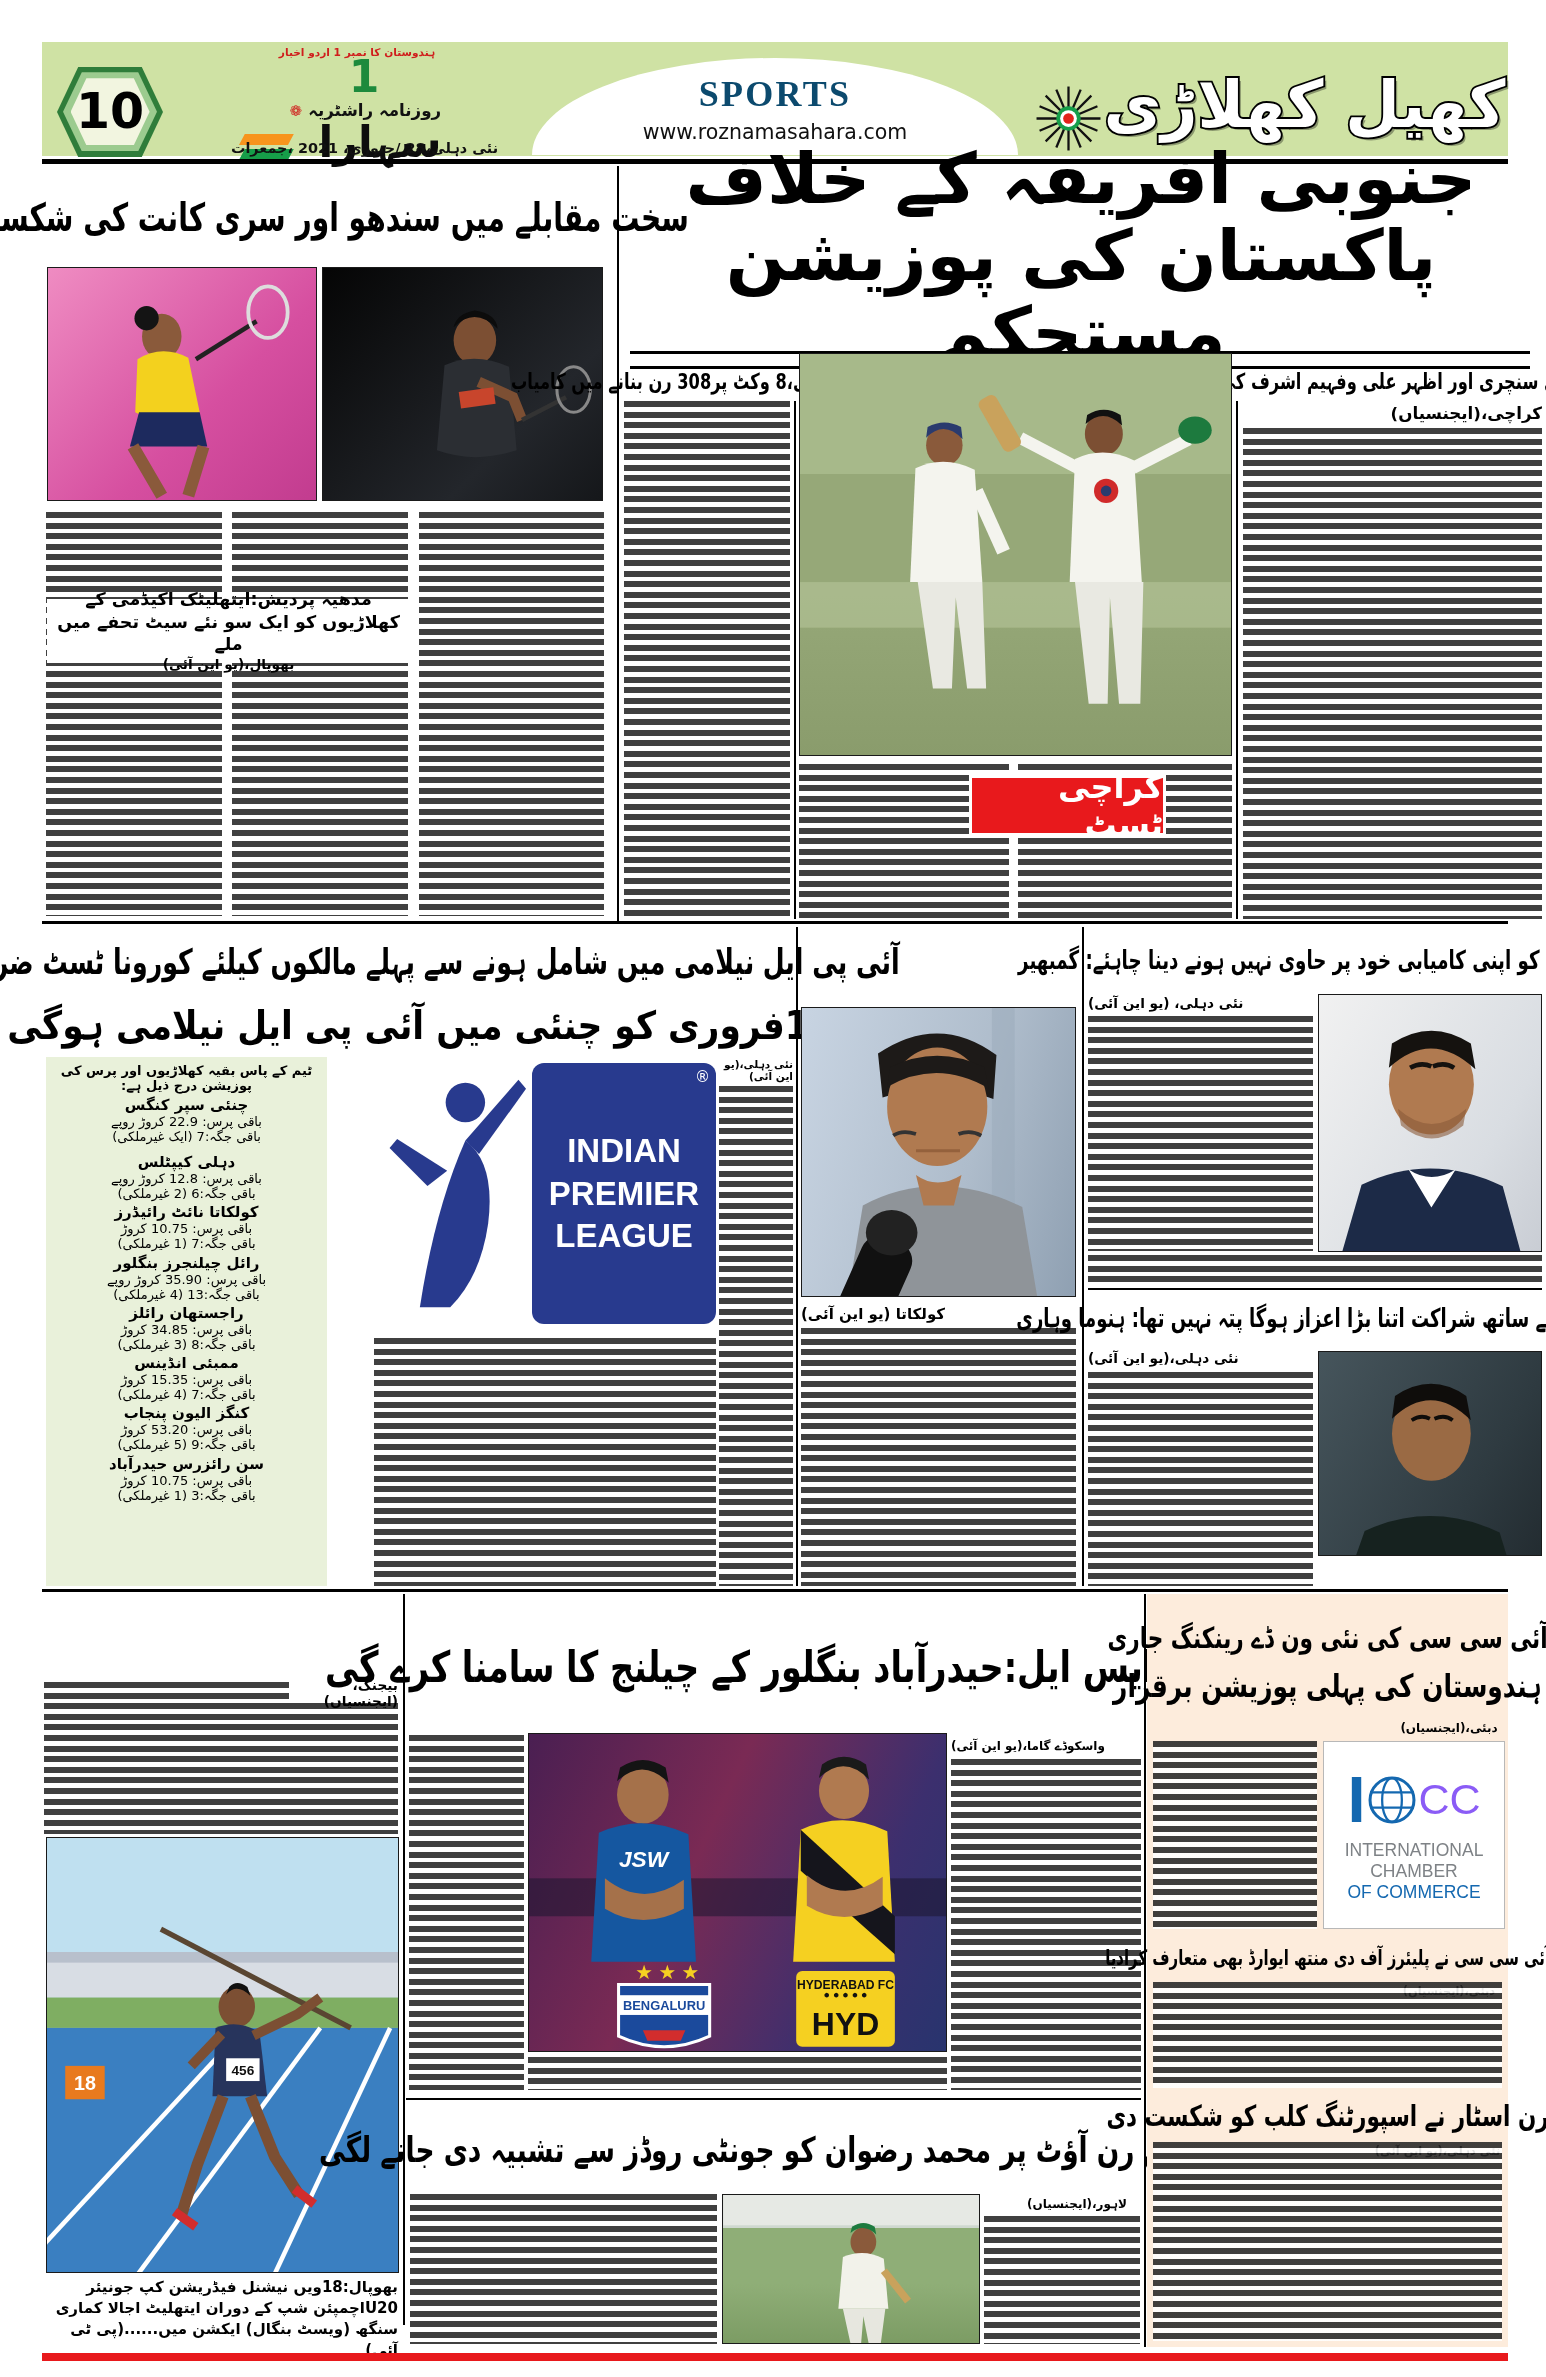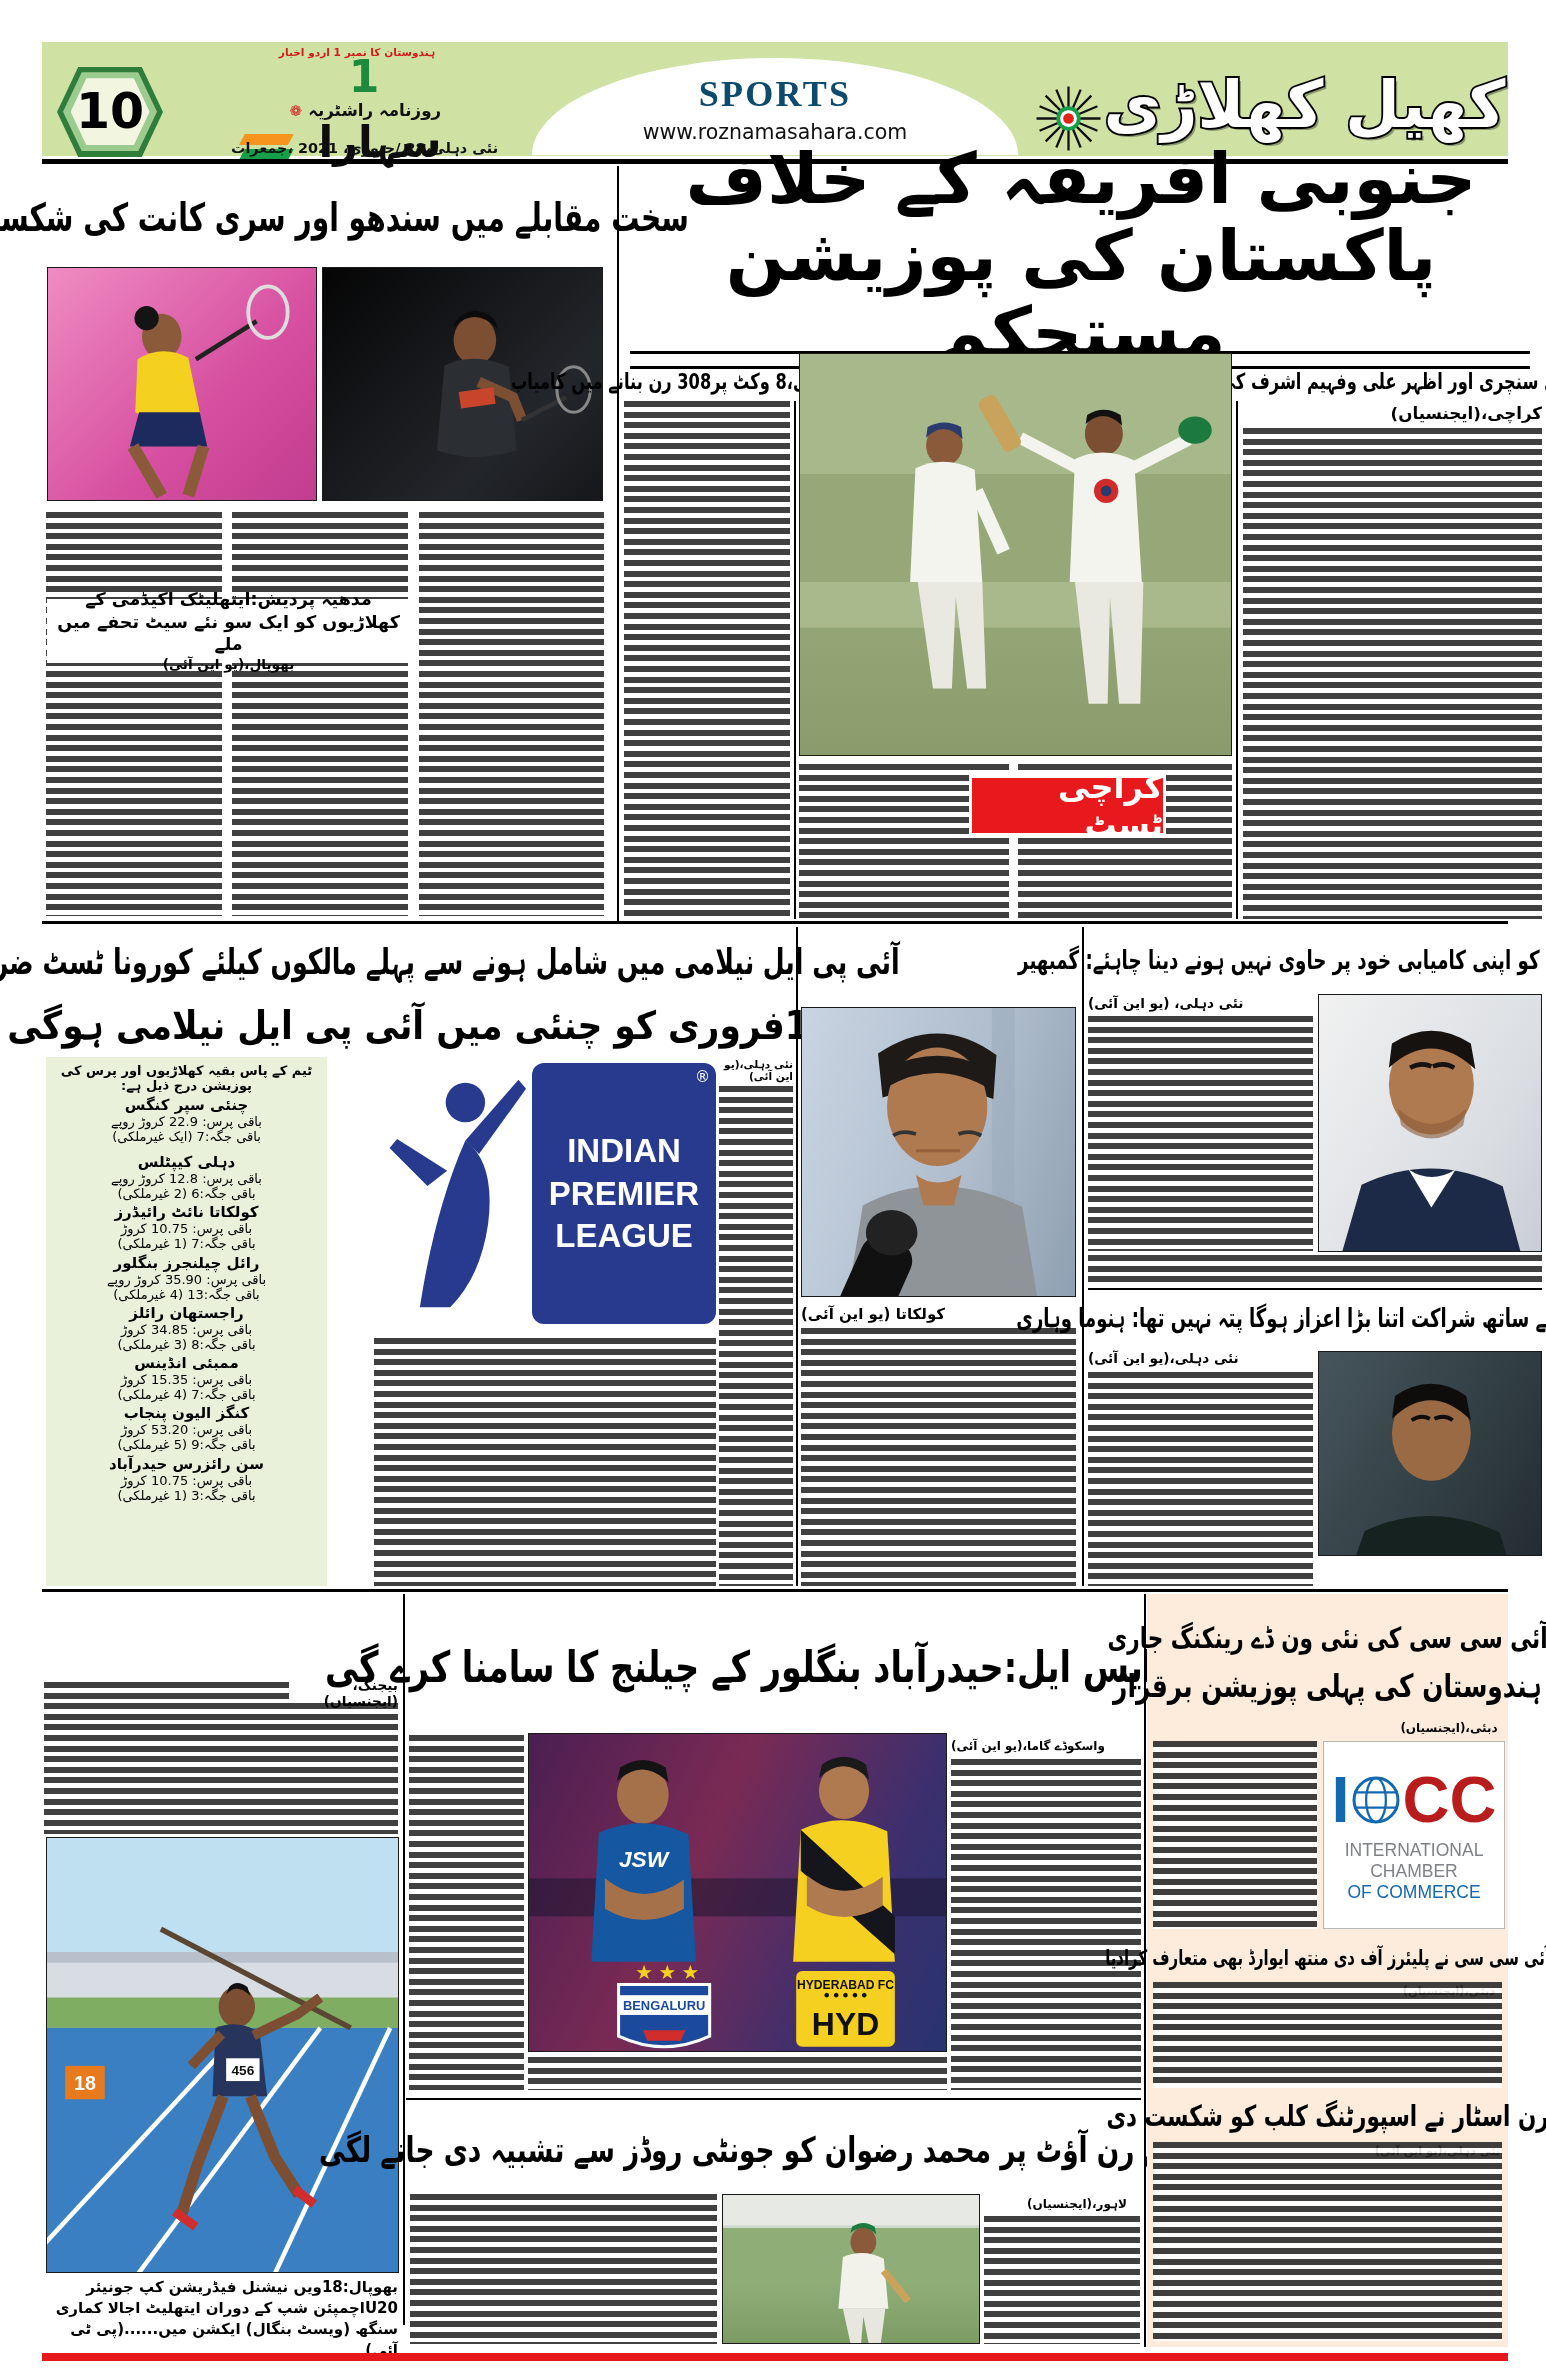--- a/index.html
+++ b/index.html
@@ -369,21 +369,21 @@
 
   <div class="abs" style="left:1323px;top:1741px;width:182px;height:188px;background:#fff;border:1.5px solid #b8b8b8;box-sizing:border-box;display:flex;flex-direction:column;align-items:center;justify-content:center;">
     <div style="display:flex;align-items:center;gap:1.5px;">
       <span style="color:#1468b0;font-size:65px;font-weight:bold;font-family:'Liberation Sans',sans-serif;line-height:1;">I</span>
       <svg width="50" height="50" viewBox="0 0 66 66">
         <circle cx="33" cy="33" r="29" fill="none" stroke="#1468b0" stroke-width="4"></circle>
         <ellipse cx="33" cy="33" rx="13" ry="29" fill="none" stroke="#1468b0" stroke-width="3"></ellipse>
         <line x1="4" y1="23" x2="62" y2="23" stroke="#1468b0" stroke-width="3"></line>
         <line x1="4" y1="43" x2="62" y2="43" stroke="#1468b0" stroke-width="3"></line>
       </svg>
-      <span style="color:#b91c1c;font-size:65px;font-weight:bold;font-family:'Liberation Sans',sans-serif;line-height:1;">CC</span>
+      <span style="color:#8b5cf6;font-size:43px;font-weight:normal;font-family:'Liberation Sans',sans-serif;line-height:1;">CC</span>
     </div>
     <span style="color:#7e8286;font-size:17.5px;font-family:'Liberation Sans',sans-serif;margin-top:7.6px;">INTERNATIONAL</span>
     <span style="color:#7e8286;font-size:17.5px;font-family:'Liberation Sans',sans-serif;">CHAMBER</span>
     <span style="color:#1468b0;font-size:17.5px;font-family:'Liberation Sans',sans-serif;">OF COMMERCE</span>
   </div>
 
   <div class="abs rtl hl fit" style="left: 1153px; top: 1938px; width: 349px; height: 41px; font-size: 21px; transform: scaleX(0.709877); transform-origin: center center;">آئی سی سی نے پلیئرز آف دی منتھ ایوارڈ بھی متعارف کرادیا</div>
   <div class="abs byl rtl" style="left:1396px;top:1982px;width:106px;height:18px;font-size:11.4px;background:#fdecdc;">دبئی،(ایجنسیاں)</div>
   <div class="abs tx" style="left:1153px;top:1982px;width:349px;height:106px;"></div>
 

